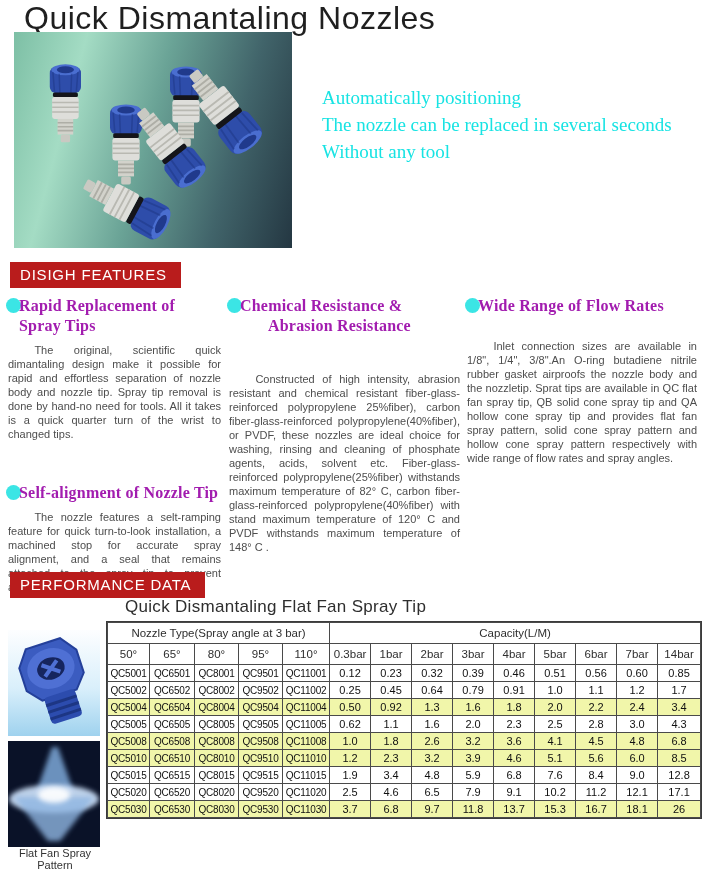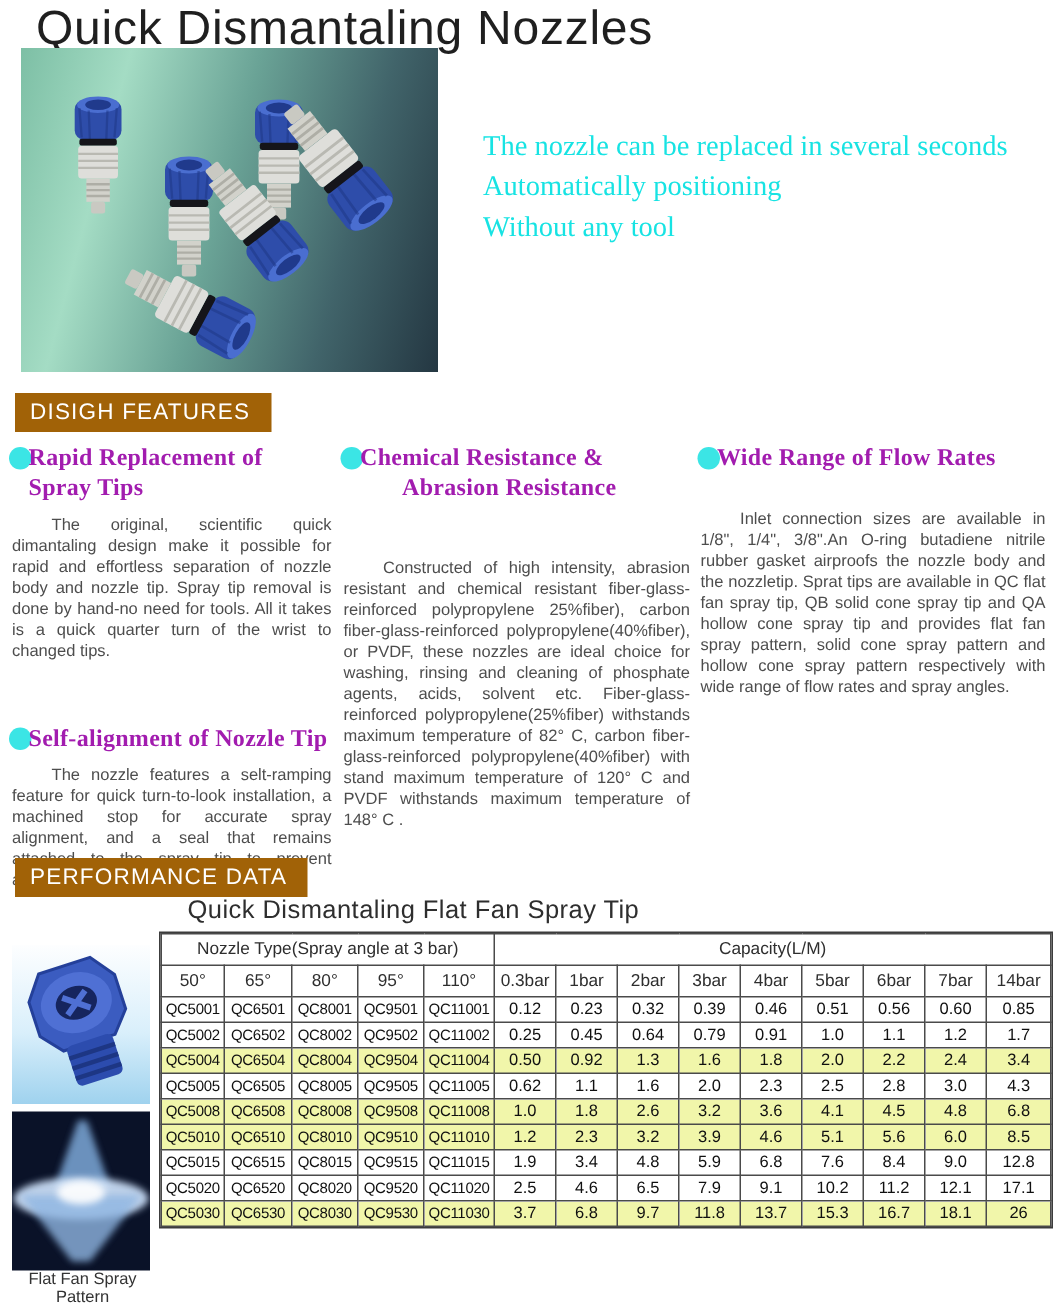--- a/index.html
+++ b/index.html
@@ -16,21 +16,21 @@
     position:absolute; left:14px; top:32px; width:278px; height:216px;
     background:linear-gradient(105deg,#7dbfa5 0%, #a4dcc4 22%, #6aa396 48%, #41646a 75%, #243742 100%);
   }
   .hero svg { display:block; }
   .tagline {
     position:absolute; left:322px; top:84px;
     font-family:"Liberation Serif", serif;
     font-size:19px; line-height:27px; color:#17e3e3;
   }
   .banner {
-    position:absolute; background:#a16207; color:#ffffff;
+    position:absolute; background:#b91c1c; color:#ffffff;
     font-size:15px; letter-spacing:0.8px; padding:4px 14px 5px 10px;
     font-weight:500;
   }
   .banner-design { left:10px; top:262px; }
   .banner-perf   { left:10px; top:572px; }
   .col { position:absolute; top:296px; }
   .col1 { left:8px;   width:213px; }
   .col2 { left:229px; width:231px; }
   .col3 { left:467px; width:230px; }
   .feature-title {
@@ -104,22 +104,22 @@
       <use href="#nozzle" transform="translate(28,30) scale(0.78)"></use>
       <use href="#nozzle" transform="translate(88,70) scale(0.80)"></use>
       <use href="#nozzle" transform="translate(148,32) scale(0.80)"></use>
       <use href="#nozzle" transform="translate(262,100) rotate(142) scale(0.95)"></use>
       <use href="#nozzle" transform="translate(205,135) rotate(142) scale(0.90)"></use>
       <use href="#nozzle" transform="translate(168,172) rotate(118) scale(0.92)"></use>
     </svg>
   </div>
 
   <div class="tagline">
+    <div>Automatically positioning</div>
     <div>The nozzle can be replaced in several seconds</div>
-    <div>Automatically positioning</div>
     <div>Without any tool</div>
   </div>
 
   <div class="banner banner-design">DISIGH FEATURES</div>
 
   <div class="col col1">
     <div class="feature-title">
       <span class="bullet"></span>
       <span class="ft-text">Rapid Replacement of Spray Tips</span>
     </div>

